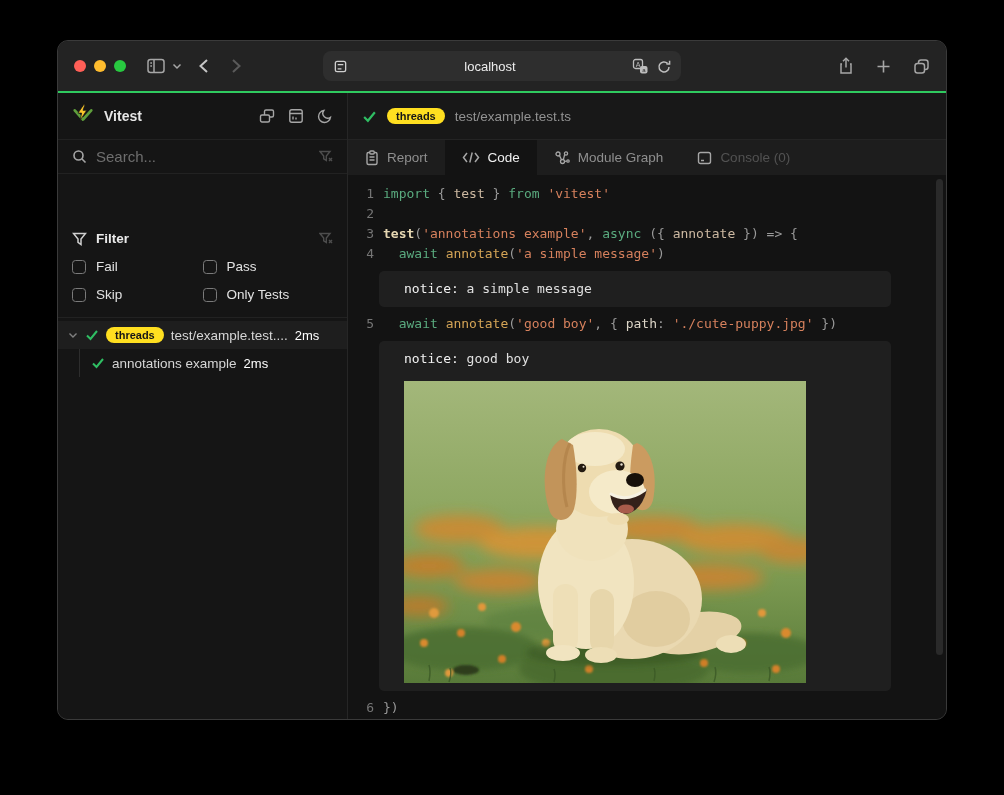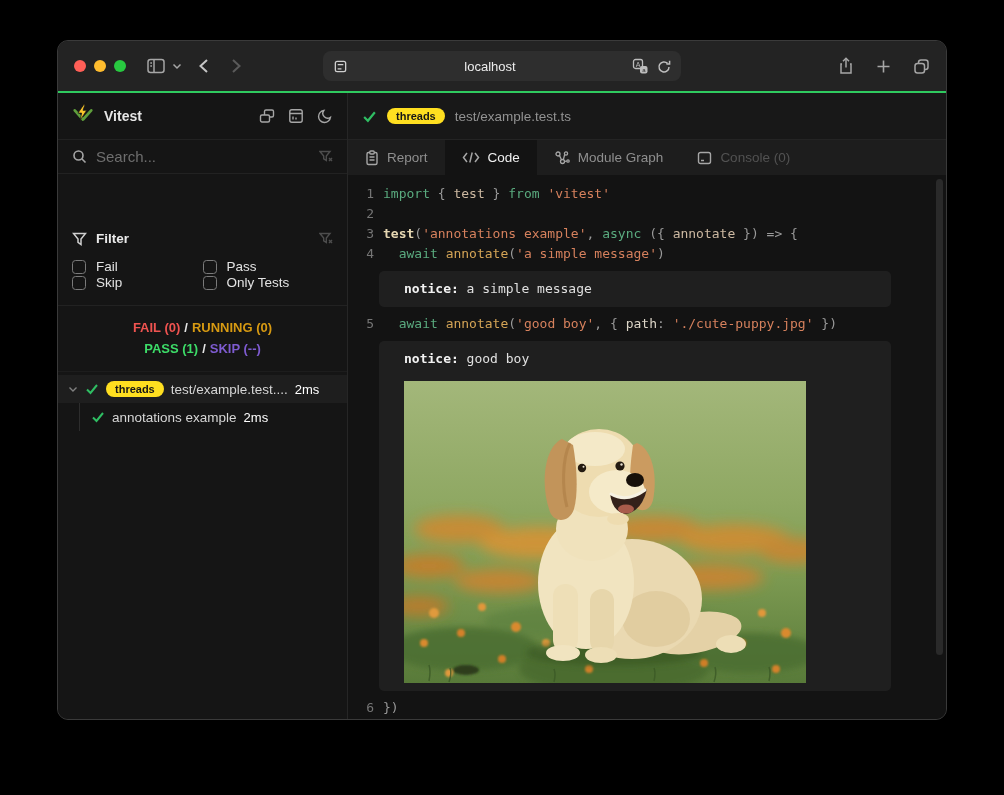--- a/index.html
+++ b/index.html
@@ -39,21 +39,21 @@
   .sb-header-icons { margin-left:auto; display:flex; gap:13px; color:#9a9a9a; }
   .sb-search { height:34px; flex:0 0 34px; border-bottom:1px solid #222;
     display:flex; align-items:center; gap:9px; padding:0 14px; color:#8d8d8d; }
   .sb-search input { flex:1; background:transparent; border:none; outline:none;
     color:#ddd; font-size:15px; font-family:"Liberation Sans",sans-serif; }
   .sb-search input::placeholder { color:#6e6e6e; }
   .filter-clear { margin-left:auto; color:#4d4d4d; display:flex; }
   .sb-filter { padding:13px 14px 15px; border-bottom:1px solid #222; }
   .filter-head { display:flex; align-items:center; gap:9px; font-size:13.5px;
     font-weight:700; color:#eaeaea; margin-bottom:13px;margin-top:44px; }
-  .filter-grid { display:grid; grid-template-columns:1fr 1fr; row-gap:1px; }
+  .filter-grid { display:grid; grid-template-columns:1fr 1fr; row-gap:13px; }
   .cb { display:flex; align-items:center; gap:10px; font-size:13.5px; color:#e2e2e2; }
   .cb .box { width:14px; height:14px; border:1.5px solid #7a7a7a; border-radius:3.5px; }
   .sb-status { padding:11px 0 12px; text-align:center; font-size:13px;
     font-weight:700; line-height:21px; border-bottom:1px solid #1d1d1d; }
   .sb-status .sep { color:#e3e3e3; padding:0 4px; }
   .tree { padding-top:3px; font-size:13.5px; }
   .tree-row { height:28px; display:flex; align-items:center; gap:7px; padding:0 10px; }
   .tree-row.selected { background:#1e1e1e; }
   .tree-label { color:#d6d6d6; white-space:nowrap; }
   .tree-dur { color:#ffffff; font-size:13px;text-align:center; }
@@ -82,21 +82,21 @@
   .code { white-space:pre; margin-left:9px; }
   .tok-pn  { color:#9a9a9a; }
   .tok-kw  { color:#5aab7f; }
   .tok-str { color:#d6815d; }
   .tok-fn  { color:#d4a456; }
   .tok-def { color:#e6d7b2; font-weight:700; }
   .tok-var { color:#cdb9a2; }
   .tok-prop{ color:#ddd6c8; }
   .widget { margin:7px 0 7px 31px; width:512px; background:#1f1f1f;
     border-radius:5px; padding:8px 16px 8px 25px; }
-  .widget-head b { color:#f2f2f2; font-weight:700; }
+  .widget-head b { color:#f2f2f2; font-weight:400; }
   .widget-head span { color:#e0e0e0; }
   .img-wrap { margin-top:12px; width:402px; height:302px; overflow:hidden; }
   .img-wrap svg { display:block; }
   .scrollthumb { position:absolute; top:4px; right:3px; width:7px; height:476px;
     background:#2a2a2a; border-radius:4px; }
 </style>
 </head>
 <body>
 
 <div class="window">
@@ -261,28 +261,20 @@
             <span class="box"></span>
             <span>Skip</span>
           </div>
           <div class="cb">
             <span class="box"></span>
             <span>Only Tests</span>
           </div>
         </div>
       </div>
 
-      <div class="sb-status">
-        <div>
-          <span style="color:#ef5350">FAIL (0)</span><span class="sep">/</span><span style="color:#d79a12">RUNNING (0)</span>
-        </div>
-        <div>
-          <span style="color:#3ddc68">PASS (1)</span><span class="sep">/</span><span style="color:#7e5bd0">SKIP (--)</span>
-        </div>
-      </div>
 
       <div class="tree">
         <div class="tree-row selected">
           <span class="tb-ic" style="color:#808080">
             <svg width="10" height="7" viewBox="0 0 10 7" fill="none" stroke="currentColor" stroke-width="1.4">
               <polyline points="1.5,1.5 5,5 8.5,1.5"></polyline>
             </svg>
           </span>
           <span class="tb-ic" style="color:#2fbe63">
             <svg width="14" height="12" viewBox="0 0 14 12" fill="none" stroke="currentColor" stroke-width="2">

